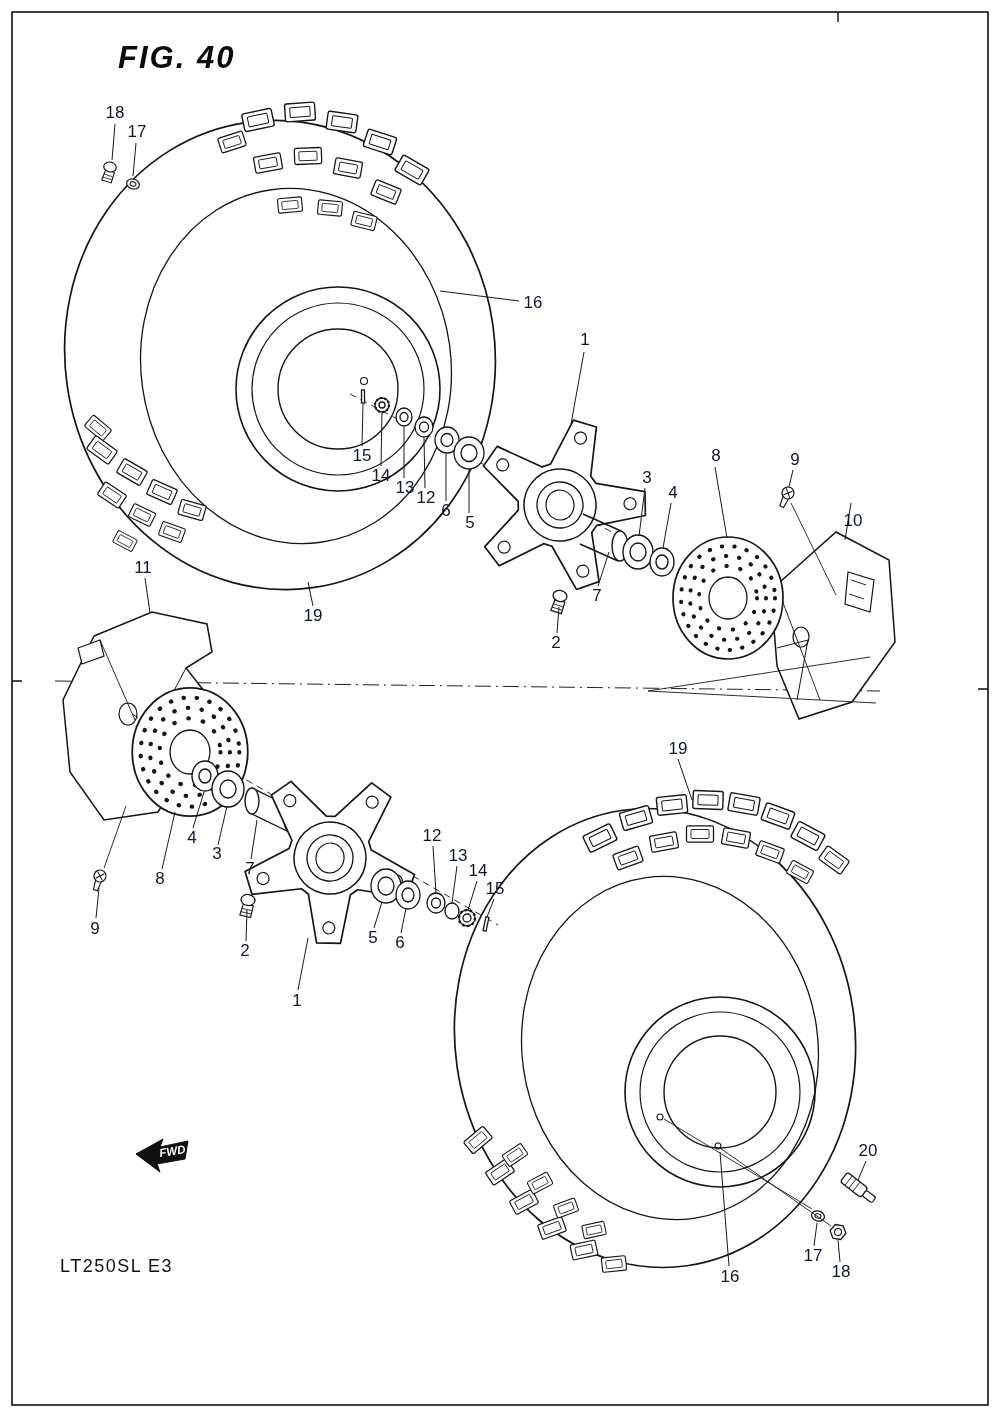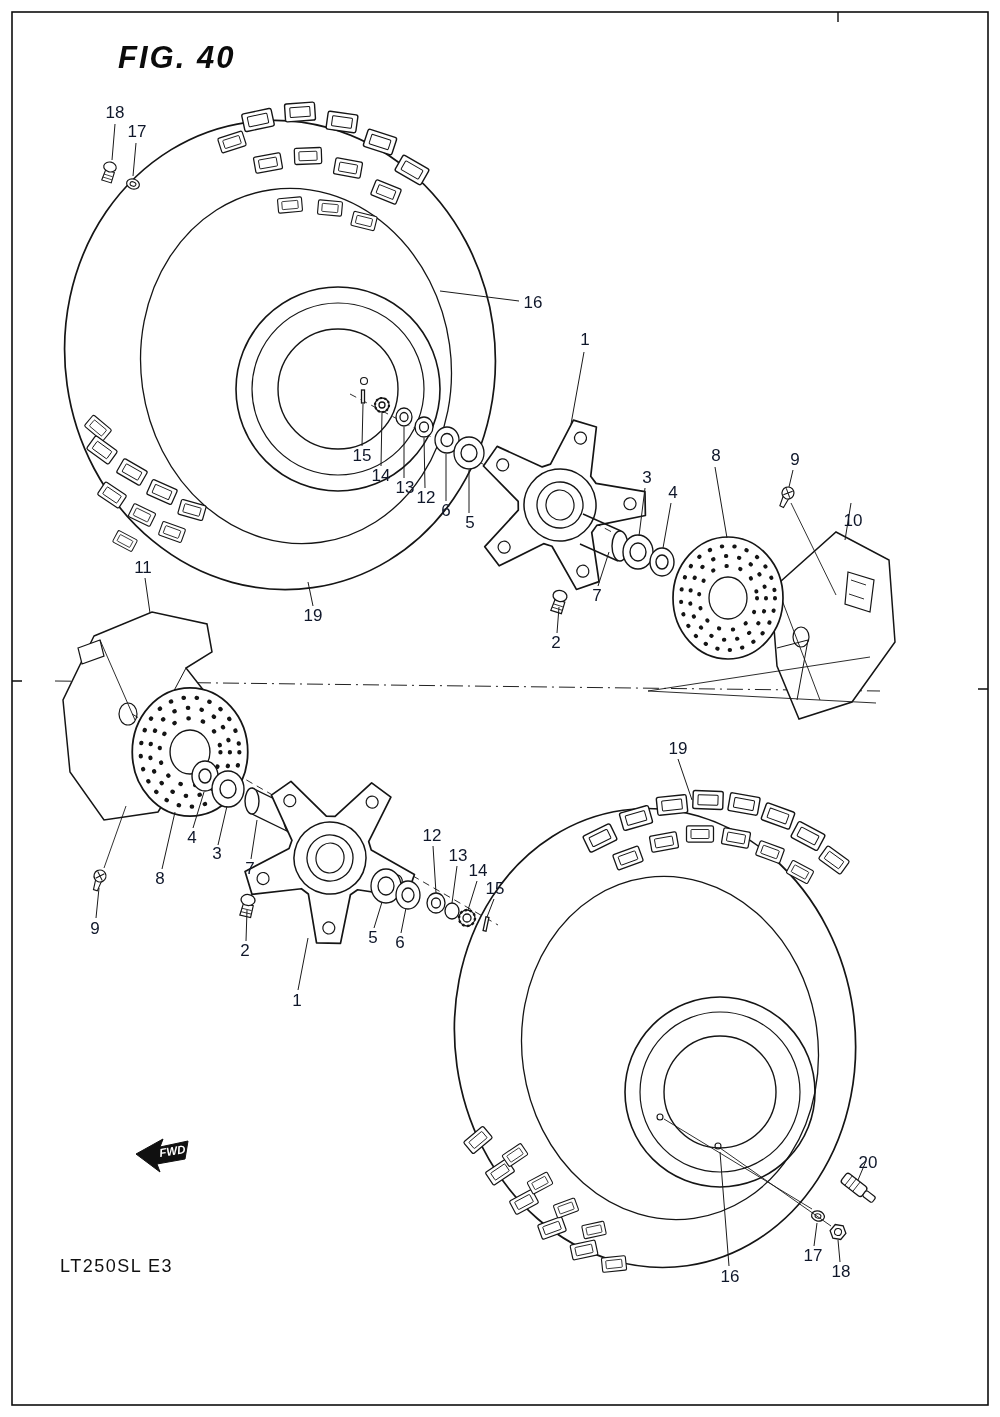--- a/index.html
+++ b/index.html
@@ -343,19 +343,19 @@
       <span class="callout" style="left: 432px; top: 836px;">12</span>
       <span class="callout" style="left: 458px; top: 856px;">13</span>
       <span class="callout" style="left: 478px; top: 871px;">14</span>
       <span class="callout" style="left: 495px; top: 889px;">15</span>
       <span class="callout" style="left: 95px; top: 929px;">9</span>
       <span class="callout" style="left: 373px; top: 938px;">5</span>
       <span class="callout" style="left: 400px; top: 943px;">6</span>
       <span class="callout" style="left: 245px; top: 951px;">2</span>
       <span class="callout" style="left: 297px; top: 1001px;">1</span>
       <span class="callout" style="left: 678px; top: 749px;">19</span>
-      <span class="callout" style="left: 868px; top: 1151px; margin-top: 12px;">20</span>
+      <span class="callout" style="left: 868px; top: 1151px;">20</span>
       <span class="callout" style="left: 813px; top: 1256px;">17</span>
       <span class="callout" style="left: 841px; top: 1272px;">18</span>
       <span class="callout" style="left: 730px; top: 1277px;">16</span>
     </div>
 
 </div>
 
 </body></html>

